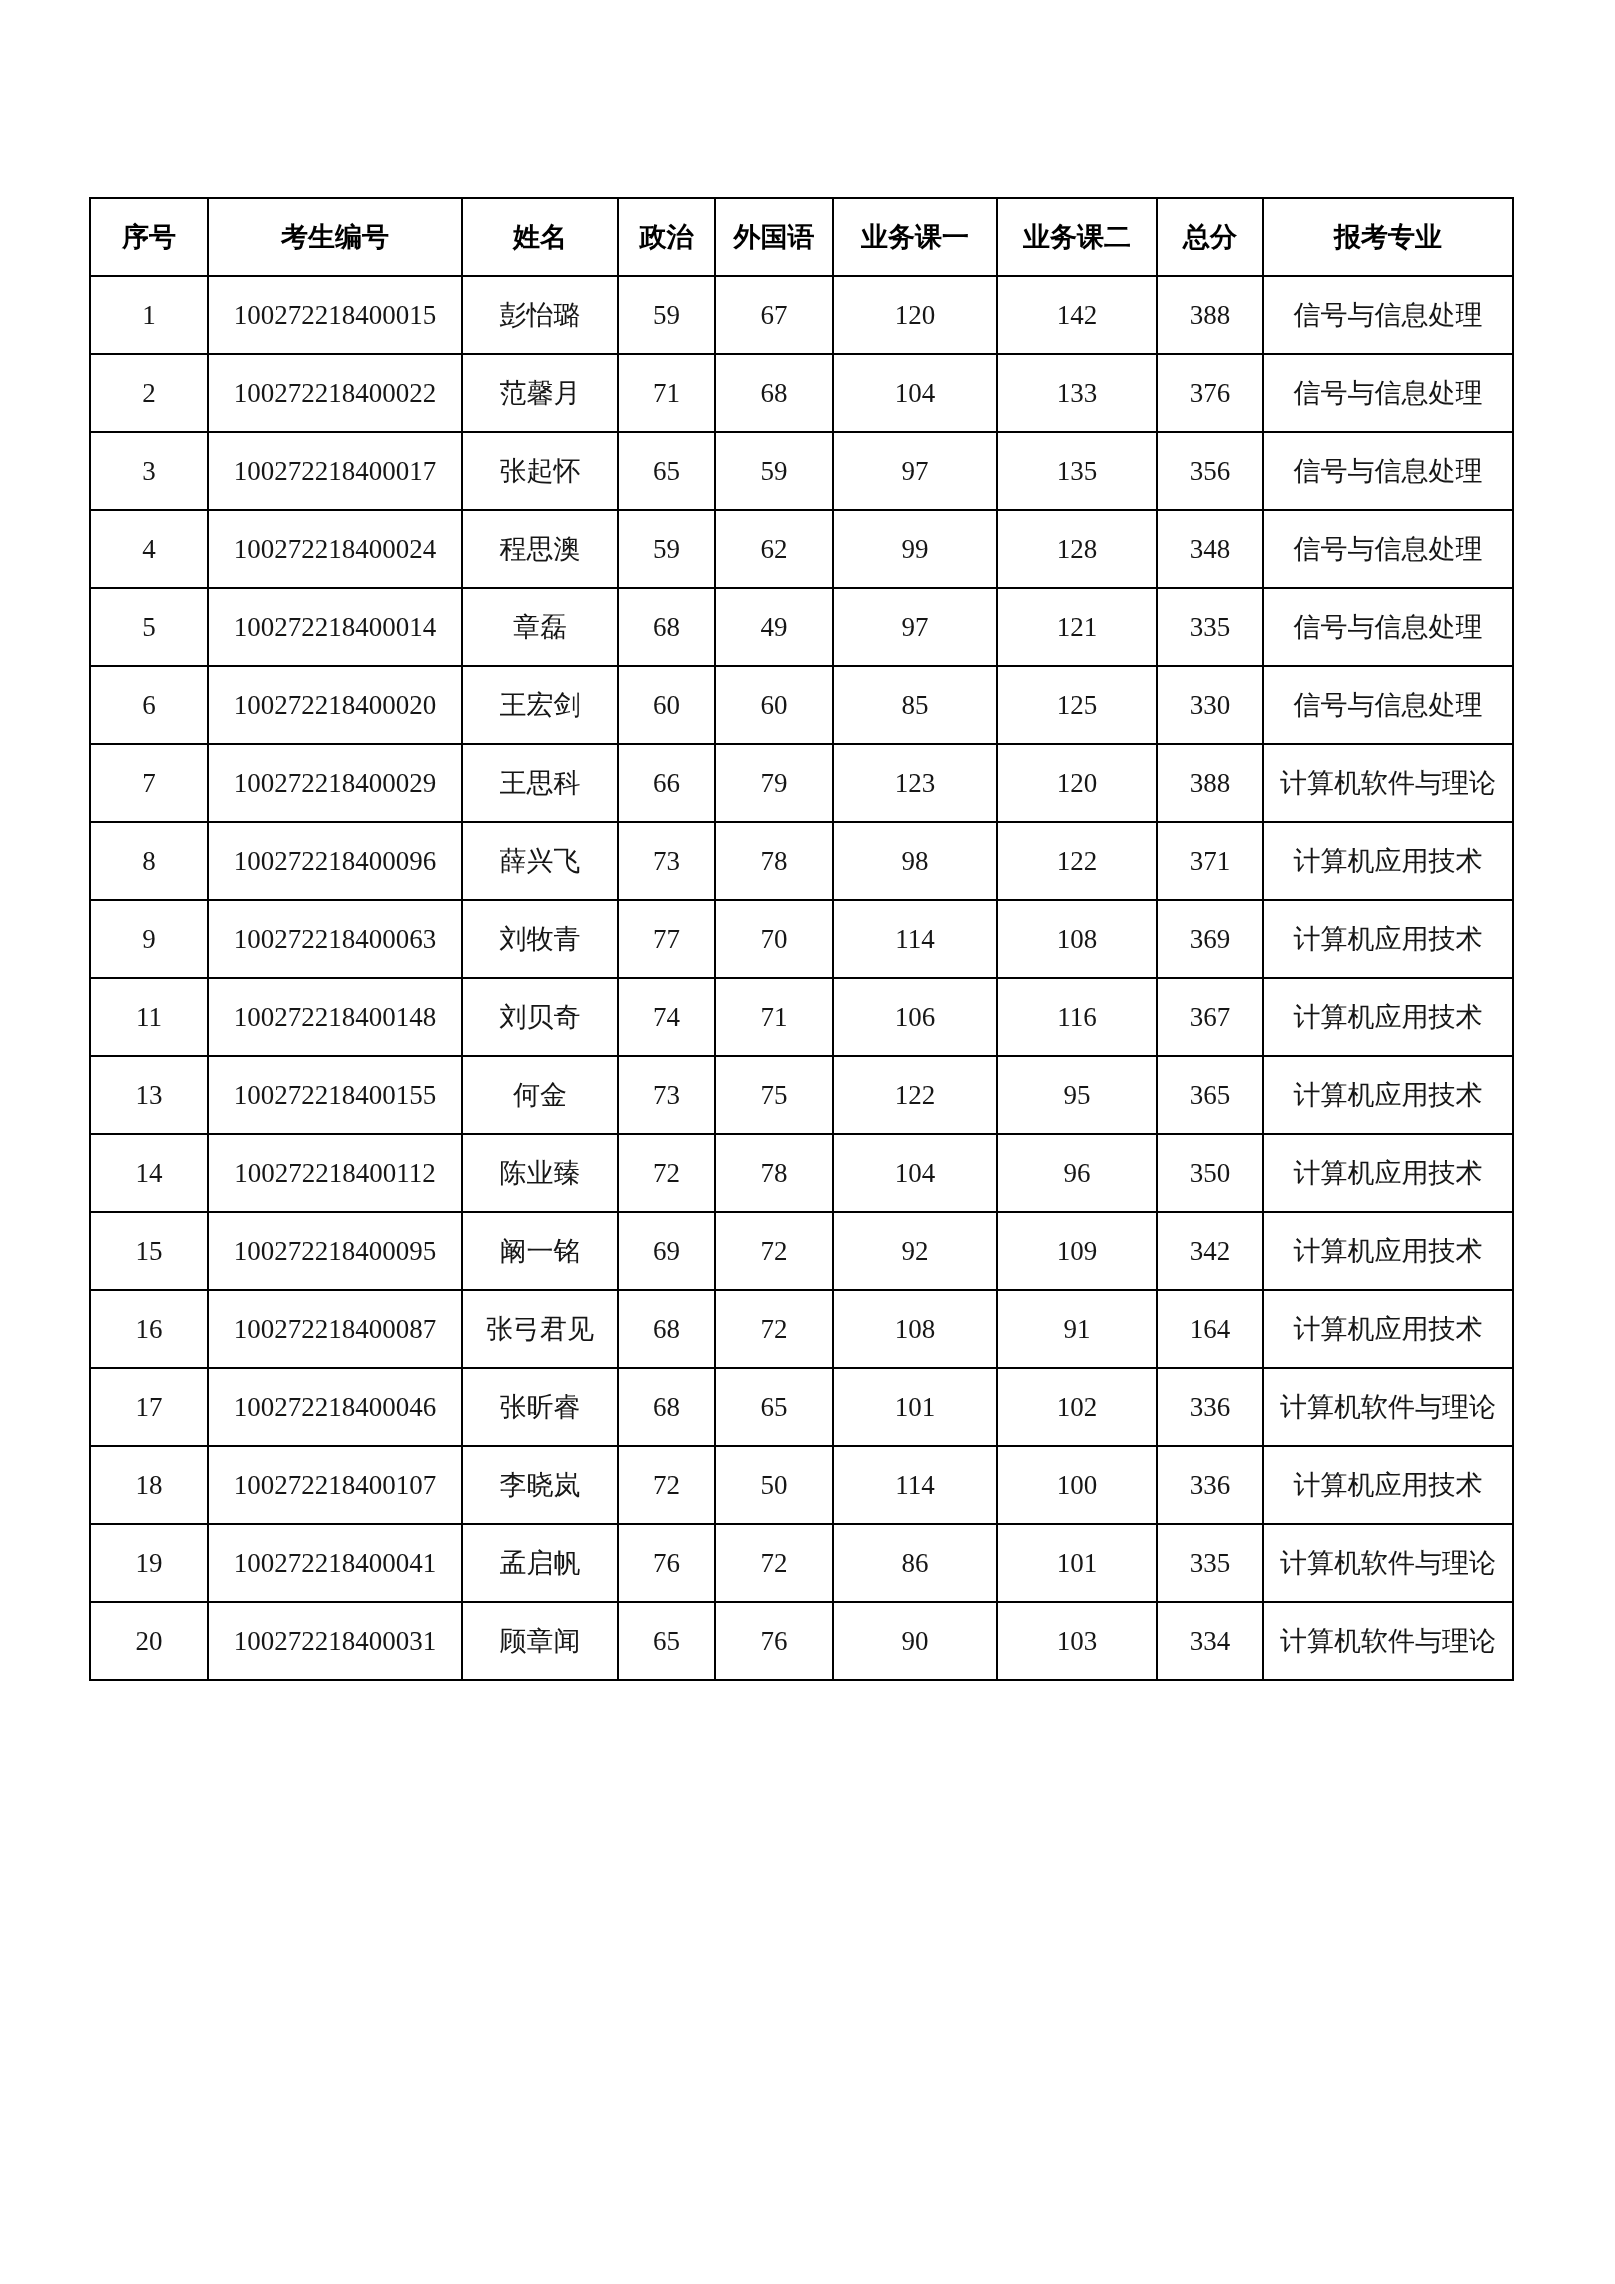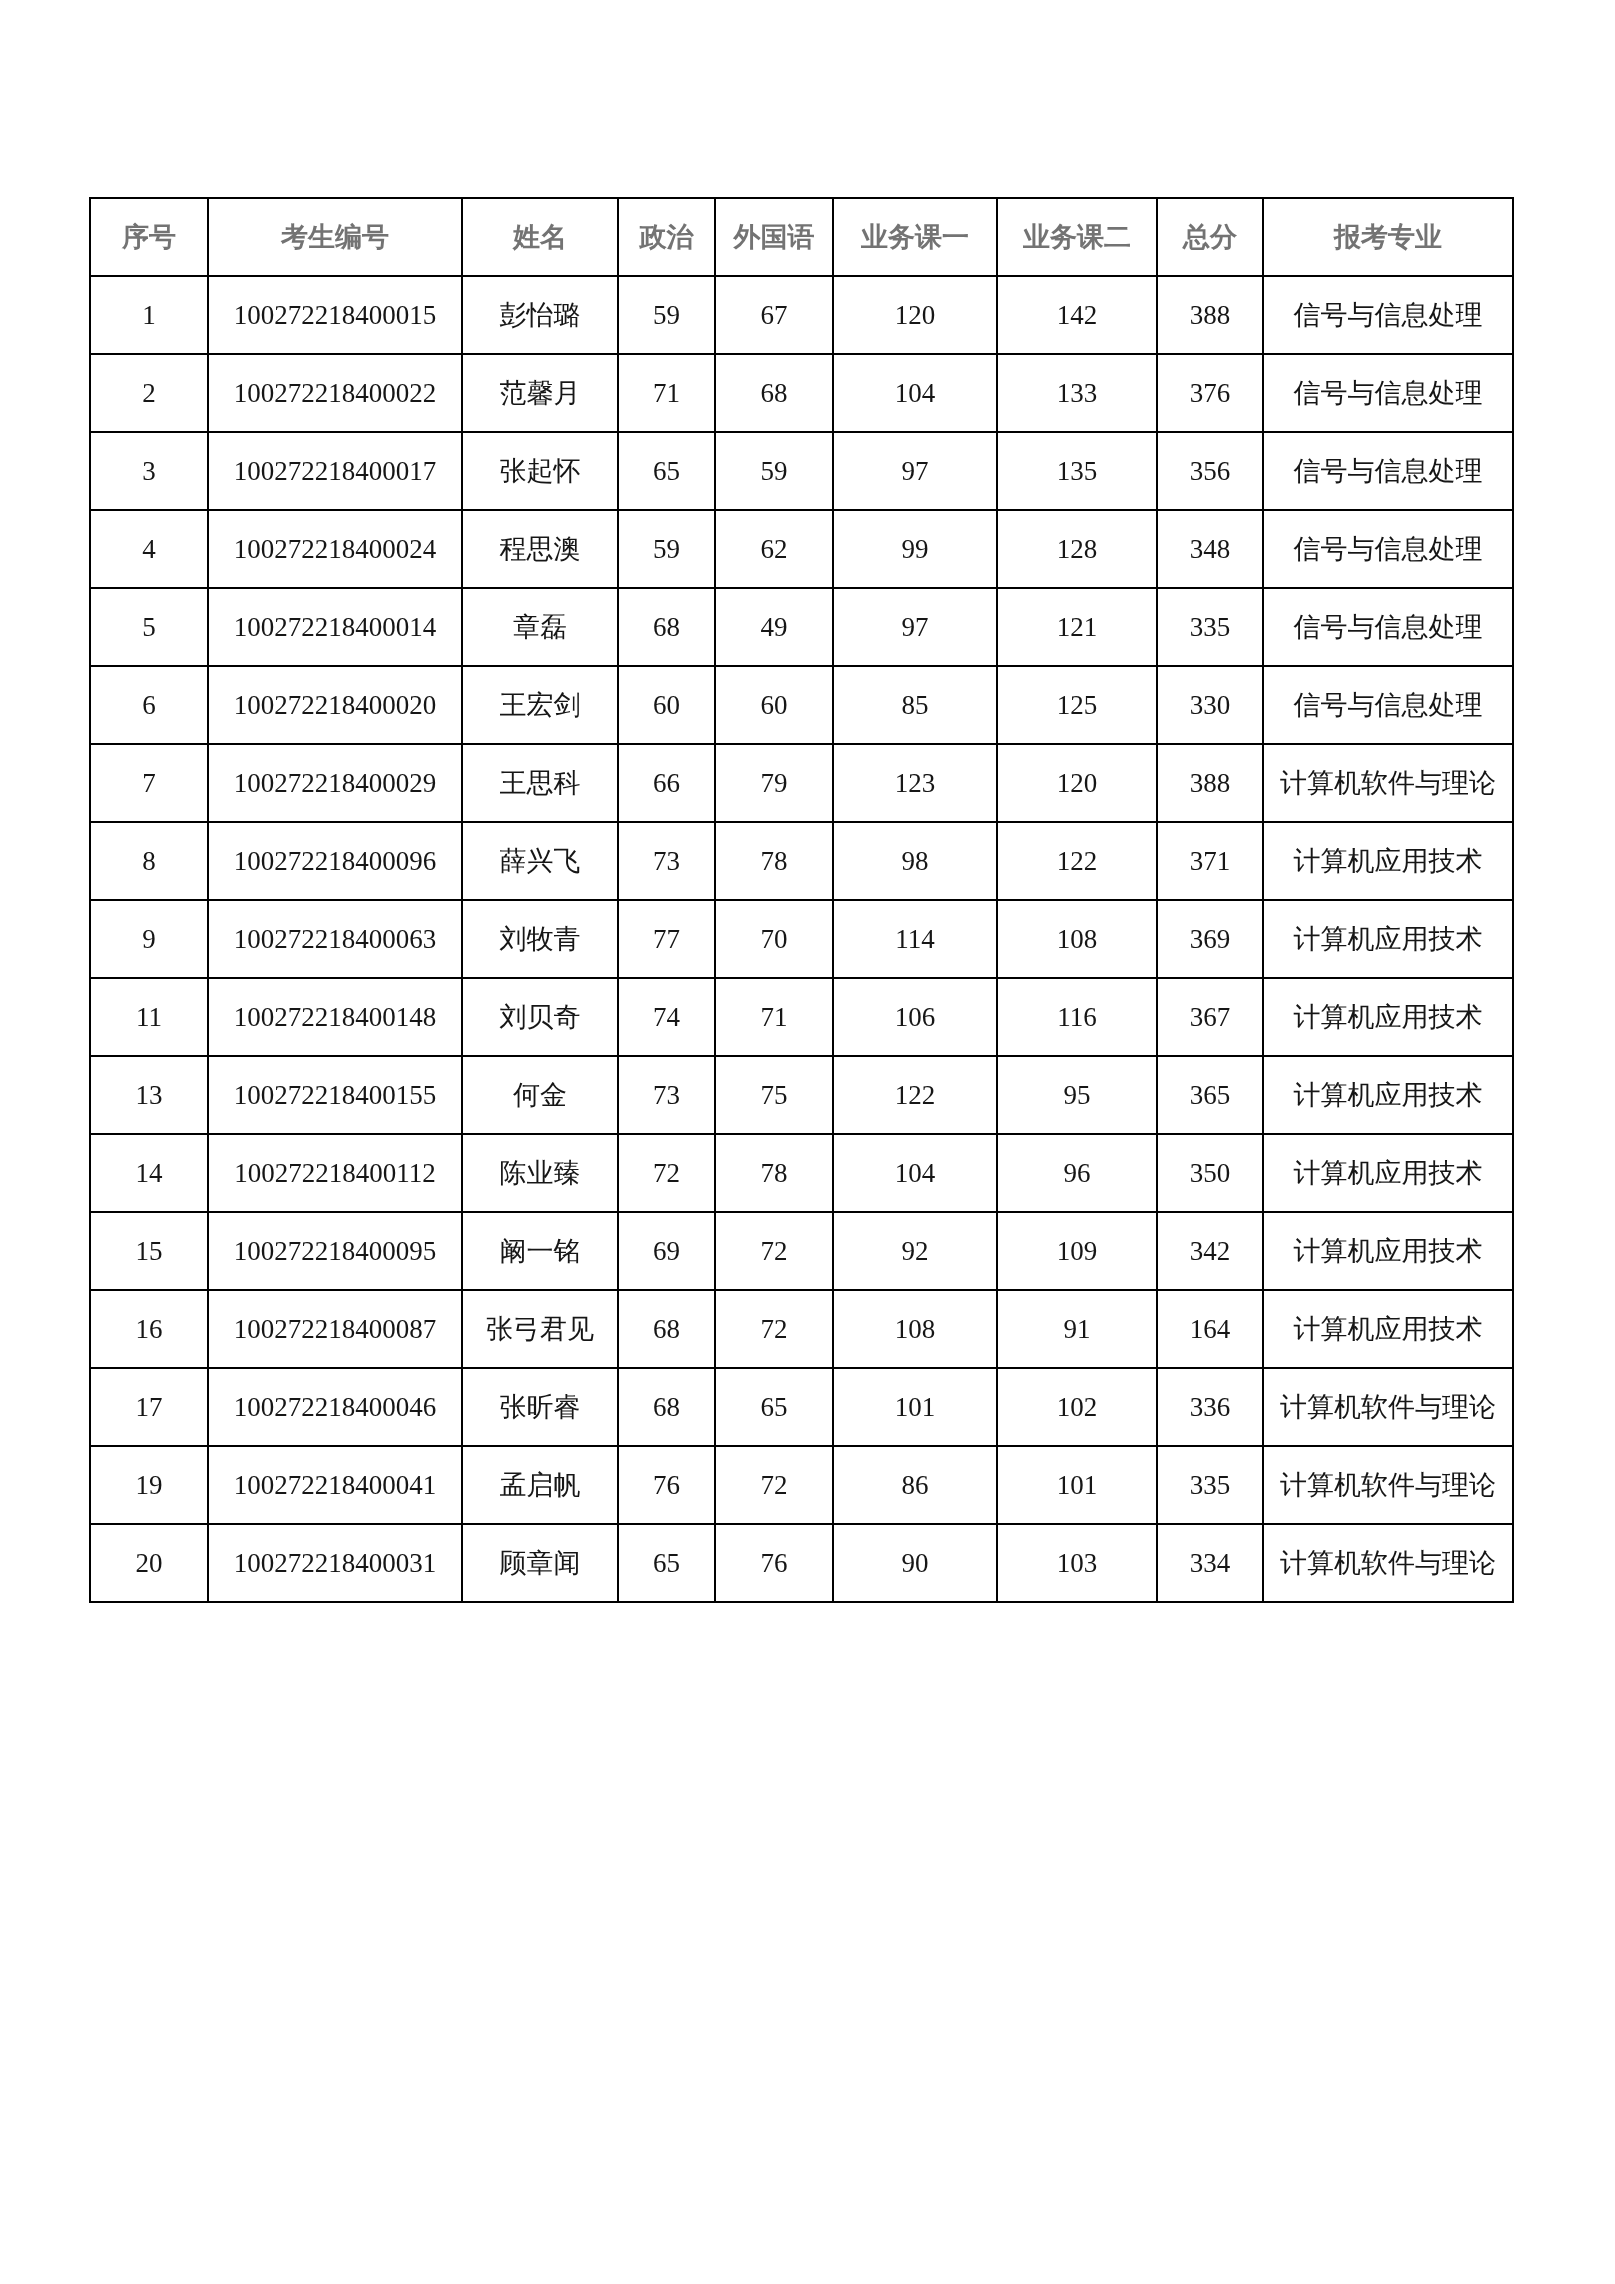--- a/index.html
+++ b/index.html
@@ -33,21 +33,21 @@
     vertical-align: middle;
     padding: 0;
     overflow: hidden;
     white-space: nowrap;
   }
   table.score-table thead tr { height: 78px; }
   table.score-table tbody tr { height: 78px; }
   table.score-table th {
     font-size: 27px;
     font-weight: bold;
-    color: #737373;
+    color: #000000;
   }
   table.score-table td {
     font-size: 27px;
     font-weight: normal;
     color: #161616;
   }
   col.c-index    { width: 118px; }
   col.c-id       { width: 254px; }
   col.c-name     { width: 156px; }
   col.c-politics { width: 97px; }
@@ -246,20 +246,31 @@
         <td>100272218400046</td>
         <td>张昕睿</td>
         <td>68</td>
         <td>65</td>
         <td>101</td>
         <td>102</td>
         <td>336</td>
         <td>计算机软件与理论</td>
       </tr>
         <tr>
+        <td>18</td>
+        <td>100272218400107</td>
+        <td>李晓岚</td>
+        <td>72</td>
+        <td>50</td>
+        <td>114</td>
+        <td>100</td>
+        <td>336</td>
+        <td>计算机应用技术</td>
+      </tr>
+        <tr>
         <td>19</td>
         <td>100272218400041</td>
         <td>孟启帆</td>
         <td>76</td>
         <td>72</td>
         <td>86</td>
         <td>101</td>
         <td>335</td>
         <td>计算机软件与理论</td>
       </tr>

